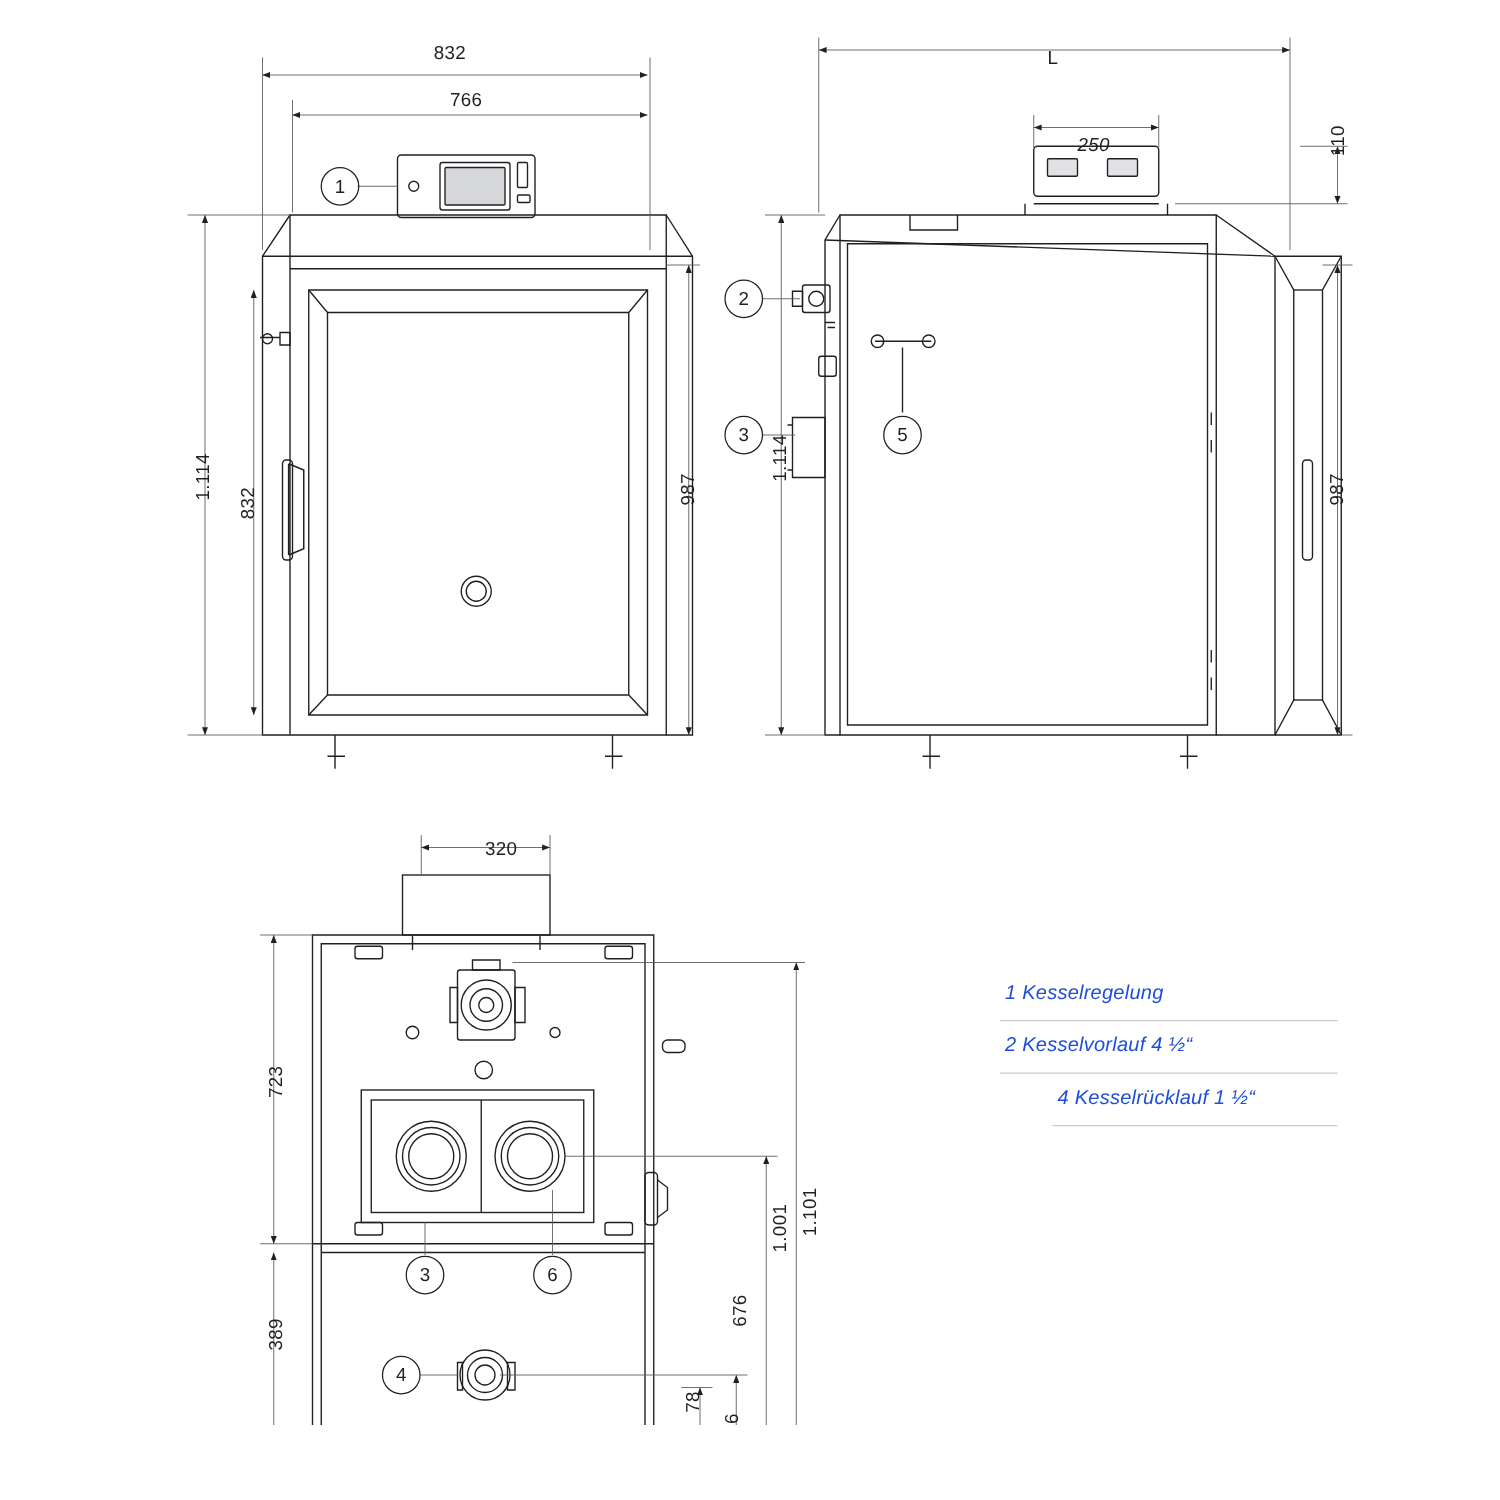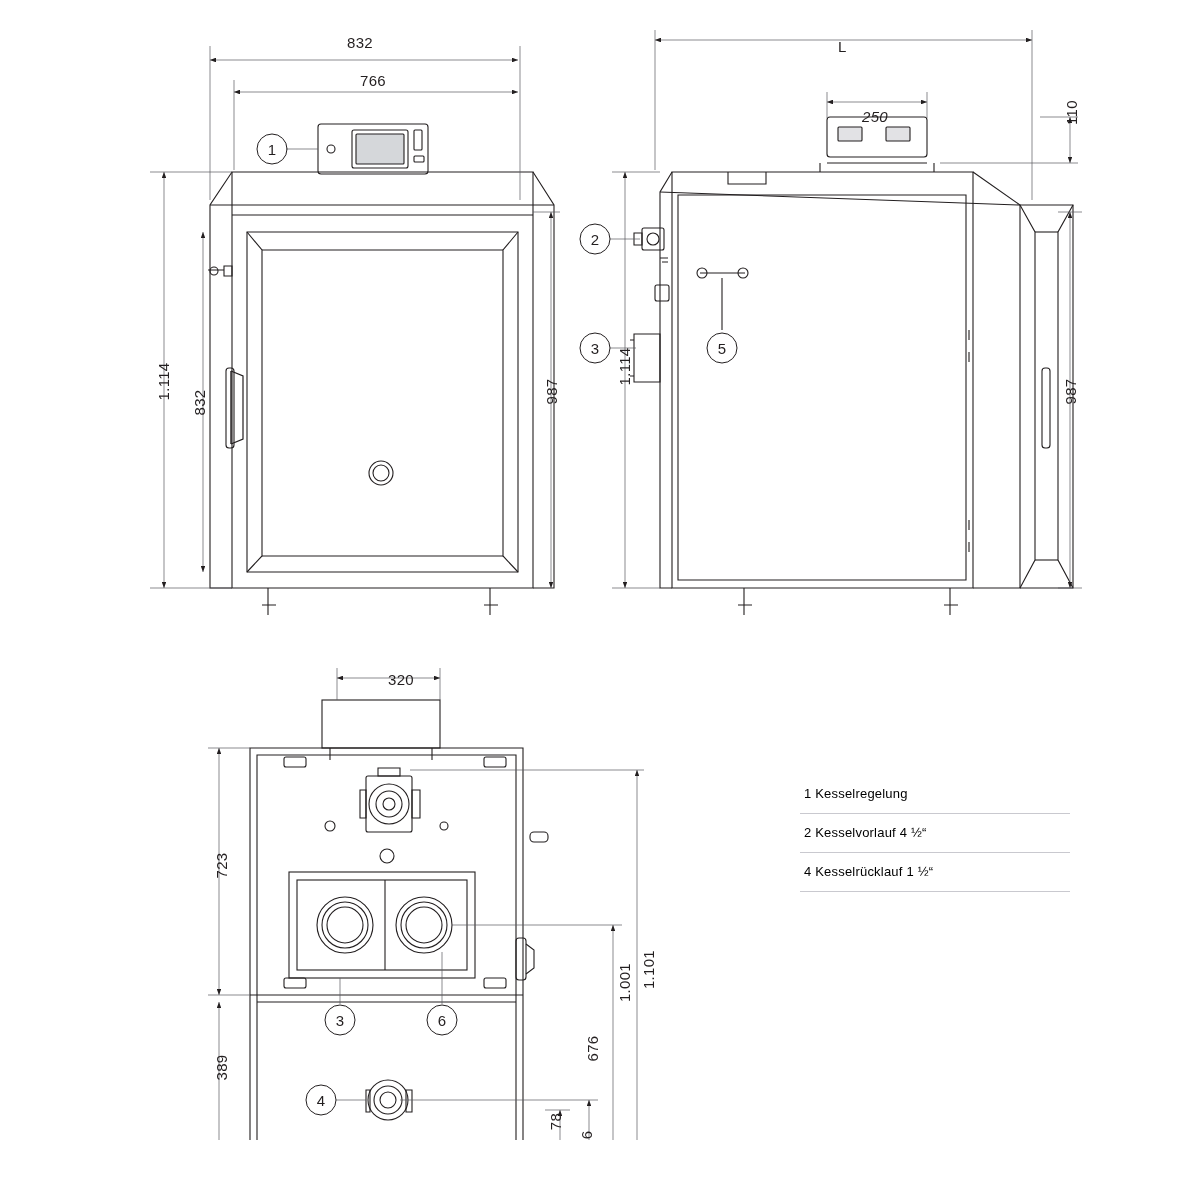--- a/index.html
+++ b/index.html
@@ -25,29 +25,31 @@
     width: 1200px;
     height: 1200px;
   }
   .legend {
     position: absolute;
     left: 800px;
     top: 775px;
     width: 270px;
   }
   .legend-row {
-    font-size: 13px;
-    color: #000000;
+    font-size: 16px;
+    color: #1d4ed8;
     letter-spacing: 0.2px;
     padding: 11px 0 12px 4px;
     border-bottom: 1px solid #c9c9cf;
     white-space: nowrap;
+    font-style: italic;
   }
   .legend-row:last-child {
     border-bottom: 1px solid #c9c9cf;
+    margin-left: 42px;
   }
   .dim-label {
     position: absolute;
     font-size: 15px;
     color: #231f20;
     letter-spacing: 0.3px;
     white-space: nowrap;
   }
   .vert {
     transform-origin: 50% 50%;

